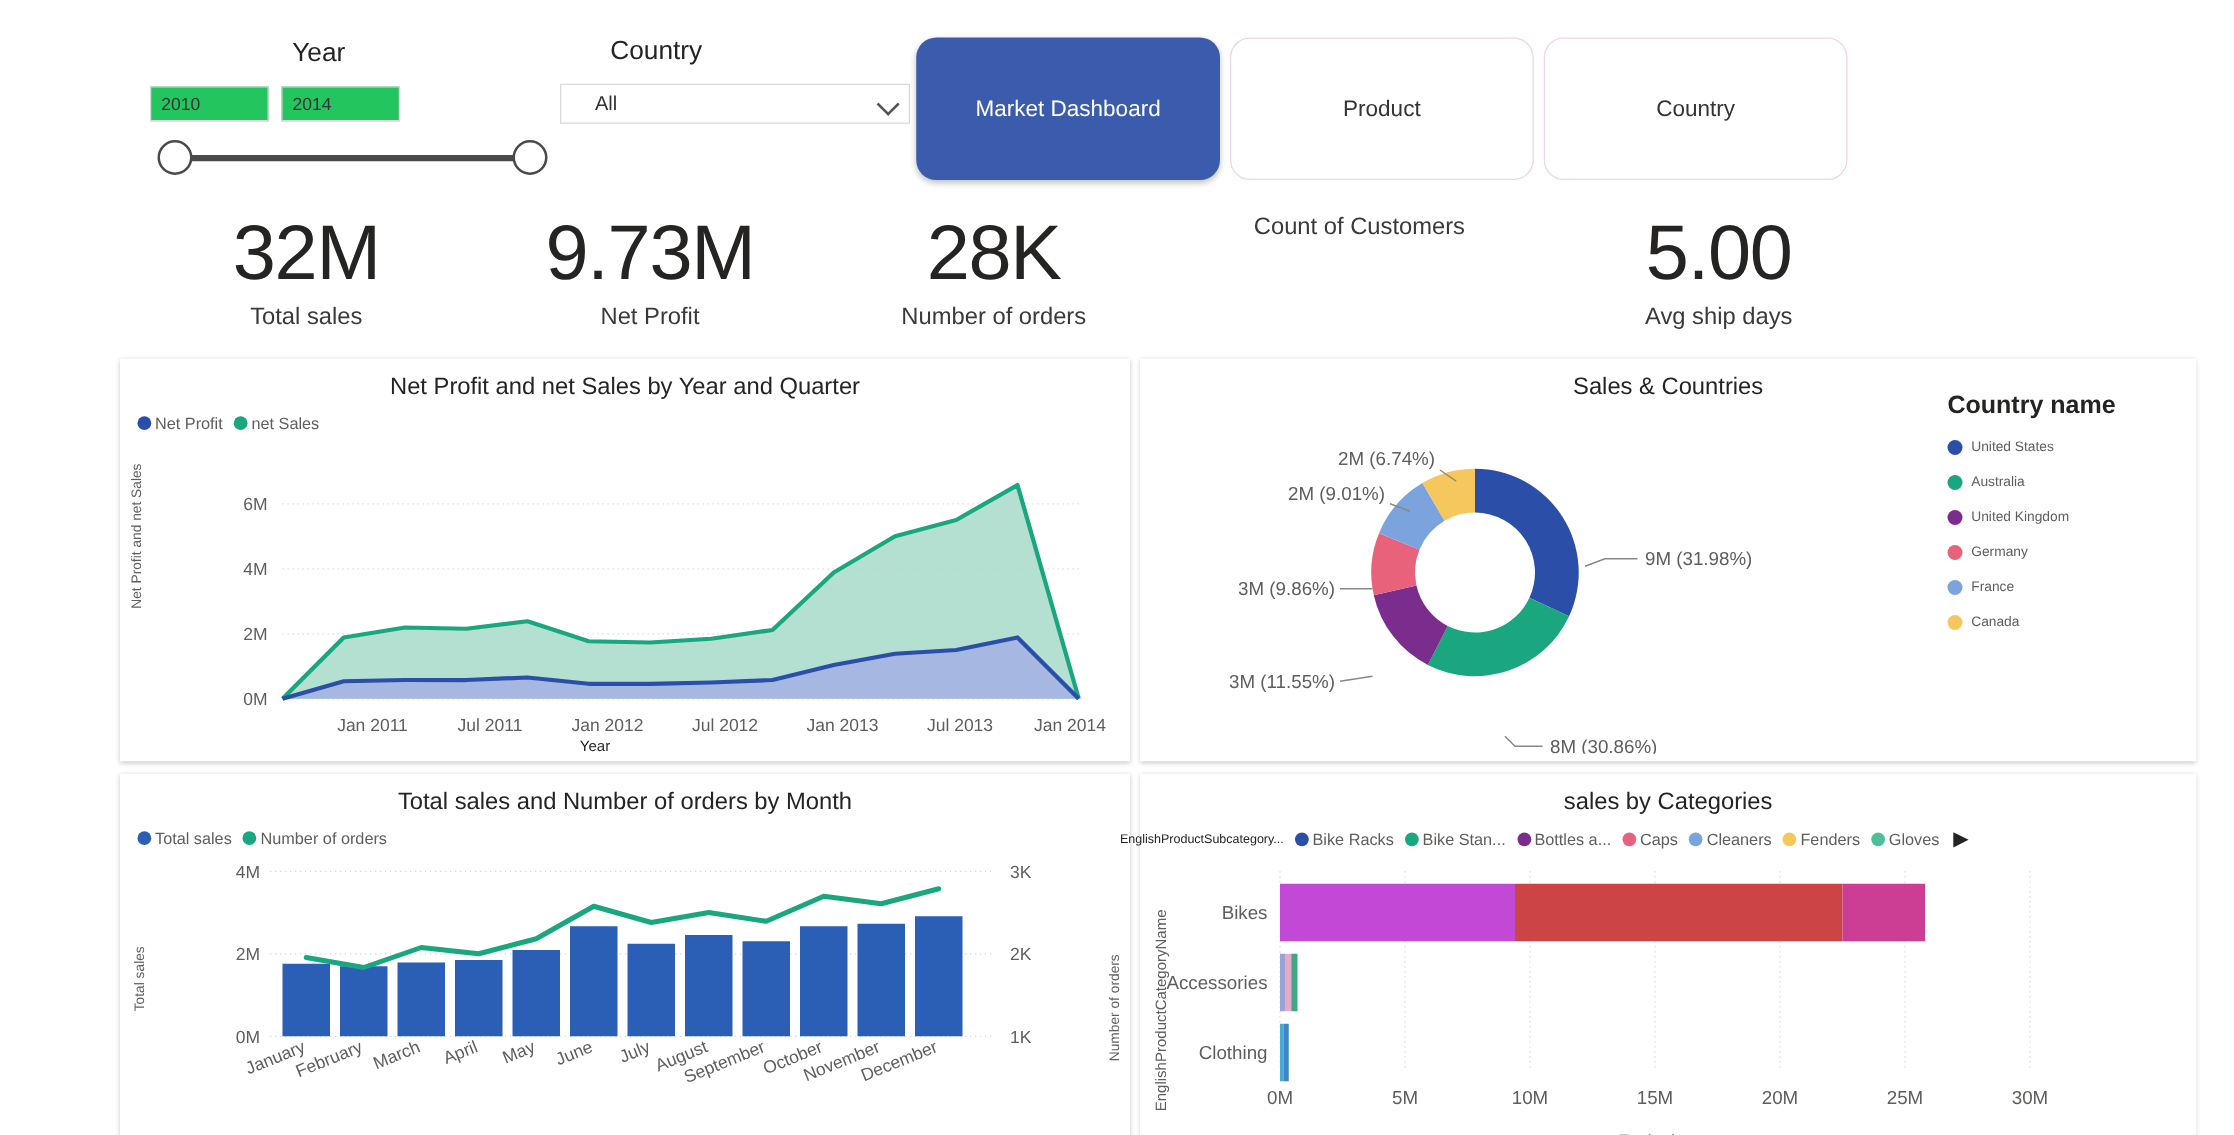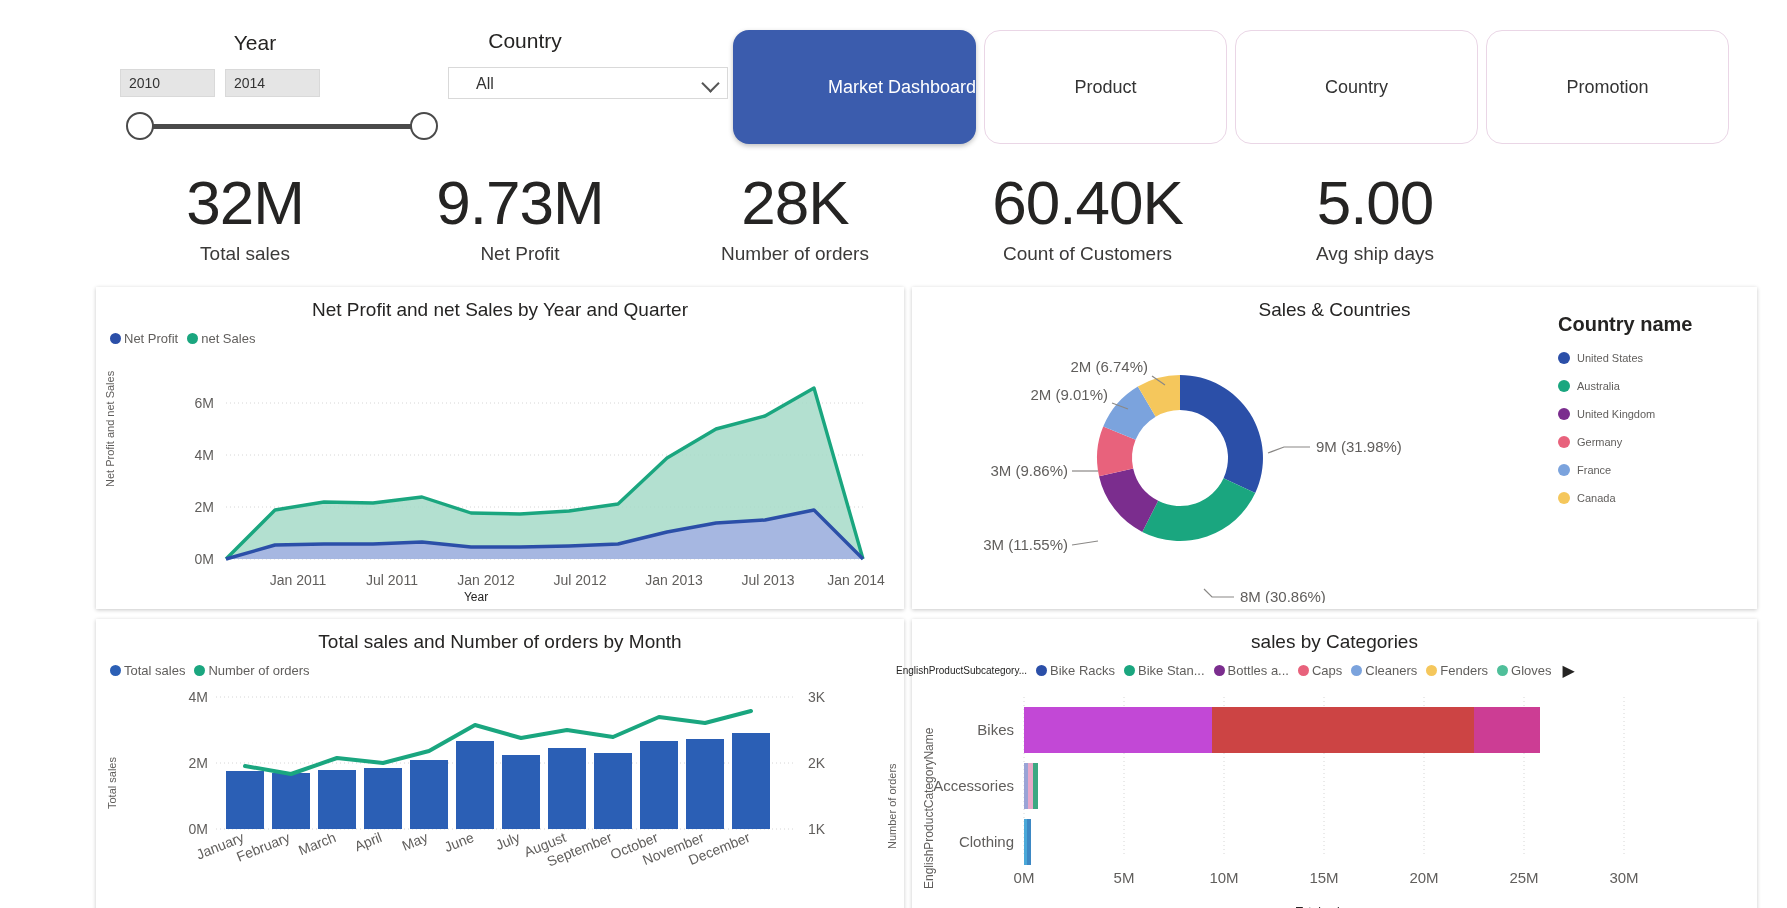--- a/index.html
+++ b/index.html
@@ -13,21 +13,21 @@
 
   
   .topbar { position:absolute; left:0; top:0; width:1787px; height:122px; background:#fff; }
   .slicer-title {
     position:absolute; font-size:21px; color:#252423; font-weight:400; text-align:center;
   }
   .year-title { left:120px; top:4px; width:270px; }
   .country-title { left:390px; top:2px; width:270px; }
 
   .num-box {
-    position:absolute; height:28px; border:1px solid #d9d9d9; background:#e5e5e5;
+    position:absolute; height:28px; border:1px solid #d9d9d9; background:#22c55e;
     font-size:14px; color:#333; padding:4px 8px; line-height:20px;
   }
   .num-from { left:120px; top:42px; width:95px; }
   .num-to   { left:225px; top:42px; width:95px; }
 
   .slider-track {
     position:absolute; left:140px; top:97px; width:285px; height:5px;
     background:#4a4a4a; border-radius:3px;
   }
   .slider-handle {
@@ -49,21 +49,21 @@
   }
 
   
   .nav-btn {
     position:absolute; top:3px; height:114px; border-radius:16px;
     display:flex; align-items:center; justify-content:center;
     font-size:18px; background:#fff; border:1px solid #ead6e6; color:#333;
   }
   .nav-btn.active { background:#3b5cad; color:#fff; border:none;
     box-shadow:0 2px 5px rgba(0,0,0,0.25); }
-  .nav1 { left:733px; width:243px;justify-content:flex-end; }
+  .nav1 { left:733px; width:243px; }
   .nav2 { left:984px; width:243px; }
   .nav3 { left:1235px; width:243px; }
   .nav4 { left:1486px; width:243px; }
 
   
   .kpi { position:absolute; top:140px; text-align:center; }
   .kpi-value { font-size:62px; font-weight:400; color:#252423; line-height:72px; letter-spacing:-1px; }
   .kpi-label { font-size:19px; color:#3b3a39; margin-top:4px; }
   .k1 { left:120px; width:250px; }
   .k2 { left:395px; width:250px; }
@@ -129,39 +129,35 @@
 
     <div class="nav-btn active nav1">
       <span>Market Dashboard</span>
     </div>
     <div class="nav-btn nav2">
       <span>Product</span>
     </div>
     <div class="nav-btn nav3">
       <span>Country</span>
     </div>
-    <div class="nav-btn nav4">
-      <span>Promotion</span>
-    </div>
   </div>
 
   <div class="kpi k1">
     <div class="kpi-value">32M</div>
     <div class="kpi-label">Total sales</div>
   </div>
   <div class="kpi k2">
     <div class="kpi-value">9.73M</div>
     <div class="kpi-label">Net Profit</div>
   </div>
   <div class="kpi k3">
     <div class="kpi-value">28K</div>
     <div class="kpi-label">Number of orders</div>
   </div>
   <div class="kpi k4">
-    <div class="kpi-value">60.40K</div>
     <div class="kpi-label">Count of Customers</div>
   </div>
   <div class="kpi k5">
     <div class="kpi-value">5.00</div>
     <div class="kpi-label">Avg ship days</div>
   </div>
 
   <div class="panel p-tl">
     <div class="panel-title">Net Profit and net Sales by Year and Quarter</div>
     <div class="legend-row" style="left:14px; top:44px;">

